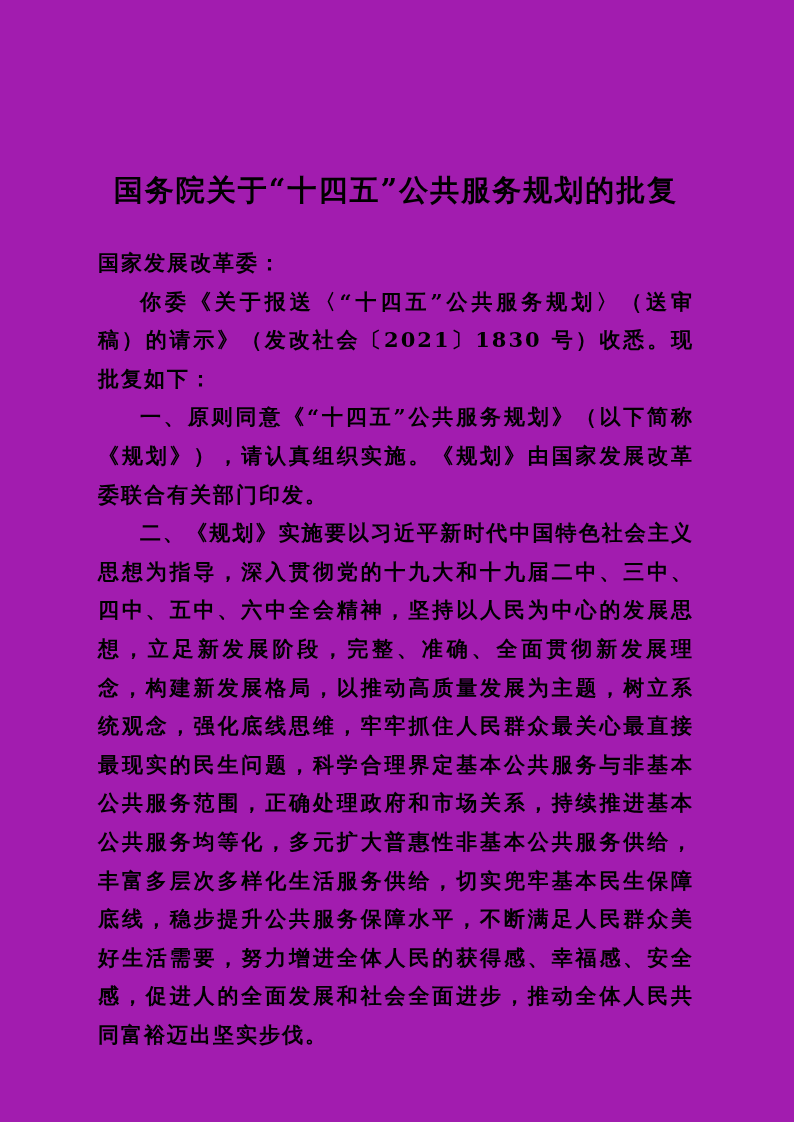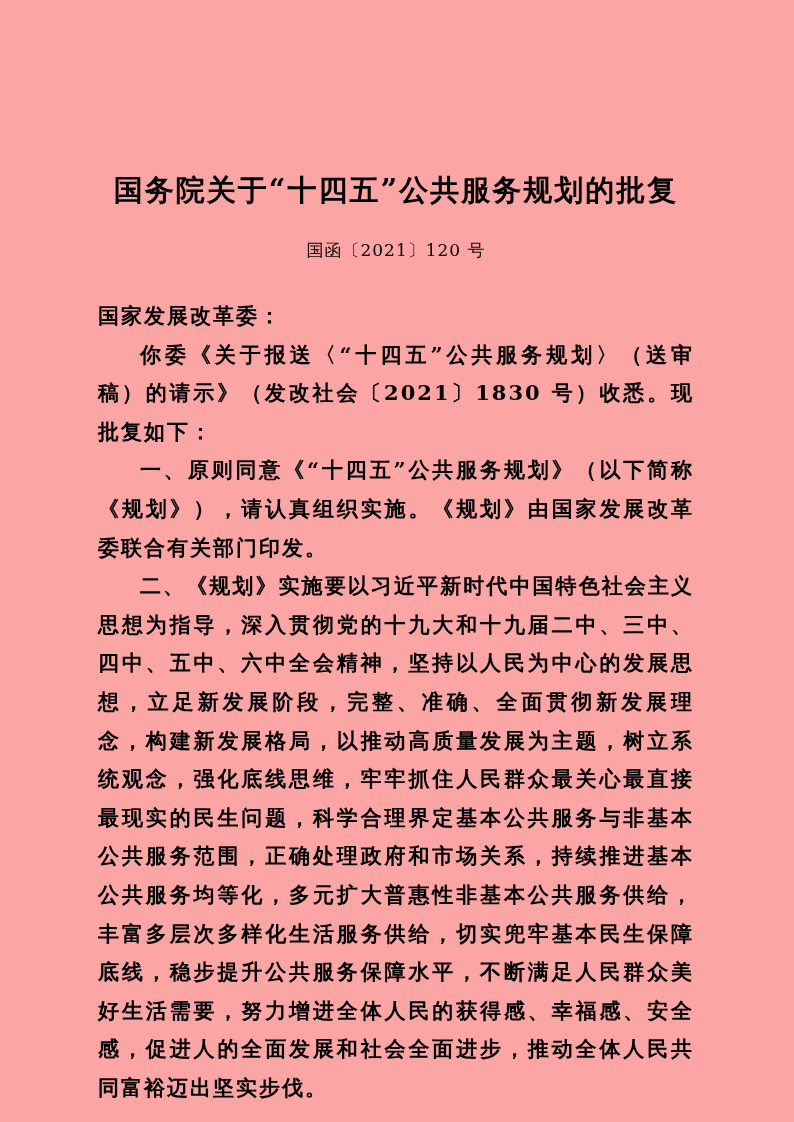--- a/index.html
+++ b/index.html
@@ -4,21 +4,21 @@
 <style>
   html, body {
     margin: 0;
     padding: 0;
     background: #ffffff;
   }
   .page {
     position: relative;
     width: 794px;
     height: 1122px;
-    background: #fca5a5;
+    background: #a21caf;
     box-sizing: border-box;
     padding: 170px 100px 0 98px;
     overflow: hidden;
     font-family: "DejaVu Serif", "Liberation Serif", serif;
     color: #000000;
   }
   .title {
     margin: 0;
     font-size: 29px;
     line-height: 40px;
@@ -49,21 +49,20 @@
   .para {
     text-indent: 2em;
   }
 </style>
 </head>
 <body>
 
 <div class="page">
   <h1 class="title">国务院关于“十四五”公共服务规划的批复</h1>
 
-  <div class="doc-number">国函〔2021〕120 号</div>
 
   <div class="body-text">
     <p class="salutation">国家发展改革委：</p>
     <p class="para">你委《关于报送〈“十四五”公共服务规划〉（送审稿）的请示》（发改社会〔2021〕1830 号）收悉。现批复如下：</p>
     <p class="para">一、原则同意《“十四五”公共服务规划》（以下简称《规划》），请认真组织实施。《规划》由国家发展改革委联合有关部门印发。</p>
     <p class="para">二、《规划》实施要以习近平新时代中国特色社会主义思想为指导，深入贯彻党的十九大和十九届二中、三中、四中、五中、六中全会精神，坚持以人民为中心的发展思想，立足新发展阶段，完整、准确、全面贯彻新发展理念，构建新发展格局，以推动高质量发展为主题，树立系统观念，强化底线思维，牢牢抓住人民群众最关心最直接最现实的民生问题，科学合理界定基本公共服务与非基本公共服务范围，正确处理政府和市场关系，持续推进基本公共服务均等化，多元扩大普惠性非基本公共服务供给，丰富多层次多样化生活服务供给，切实兜牢基本民生保障底线，稳步提升公共服务保障水平，不断满足人民群众美好生活需要，努力增进全体人民的获得感、幸福感、安全感，促进人的全面发展和社会全面进步，推动全体人民共同富裕迈出坚实步伐。</p>
   </div>
 </div>
 
 </body></html>

